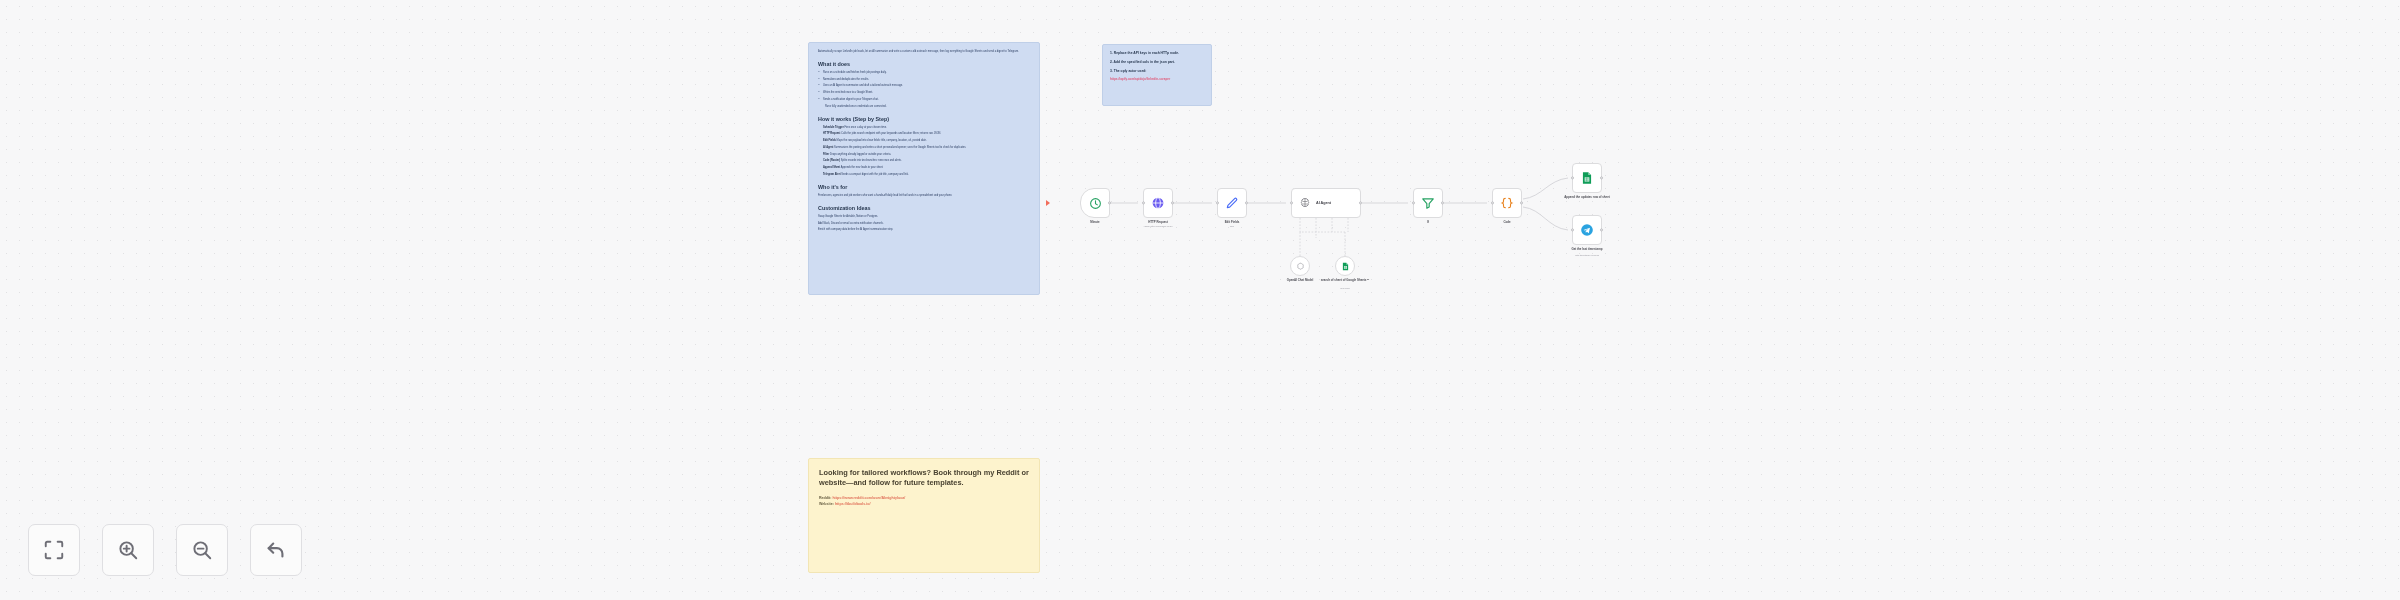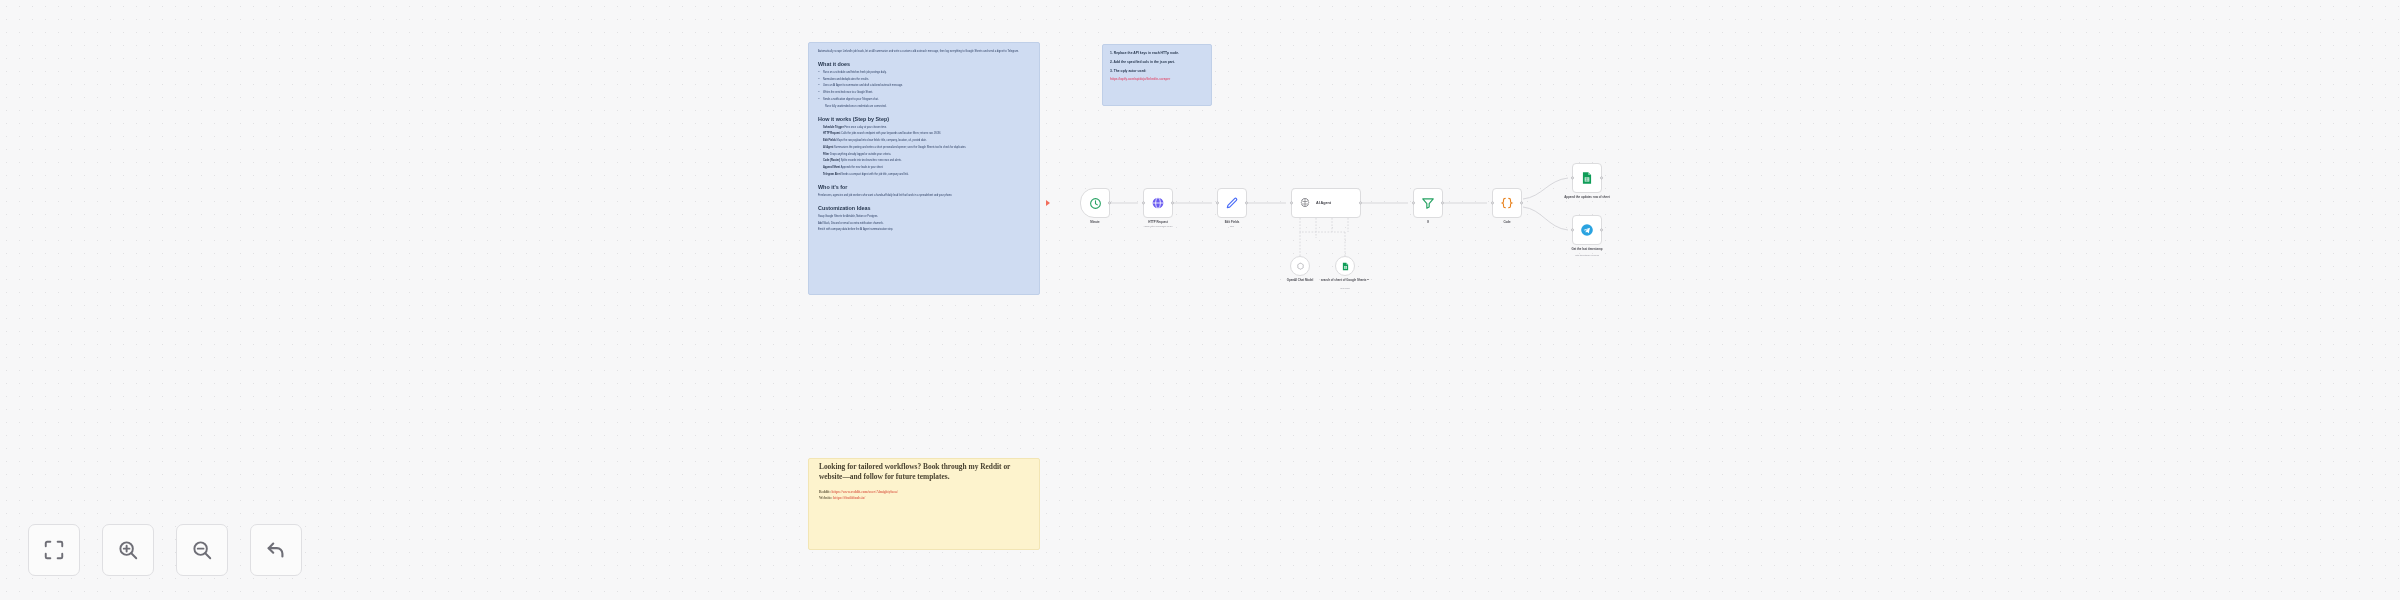--- a/index.html
+++ b/index.html
@@ -61,25 +61,24 @@
     font-size: 3.35px; line-height: 1.62; font-weight: bold;
     color: #27374f; margin-bottom: 3.4px;
   }
   .sticky-setup a.lnk {
     font-size: 3.05px; line-height: 1.5; color: #e05a7a;
     text-decoration: none; display: block; word-break: break-all;
     font-weight: bold;
   }
 
   .sticky-cta {
-    left: 808px; top: 458px; width: 232px; height: 92px;
+    left: 808px; top: 458px; width: 232px; height: 115px;
     background: #fdf3cd;
     border: 1px solid #f2e5b4;
-    padding: 3px 10px;
-    font-family: Liberation Serif, serif;
+    padding: 9px 10px;
   }
   .sticky-cta h4 {
     font-size: 7.4px; line-height: 1.35; font-weight: bold;
     color: #4a4332; margin-bottom: 7px;
   }
   .sticky-cta .row { font-size: 3.6px; line-height: 1.7; color: #6b6145; font-weight: bold; }
   .sticky-cta .row a { color: #e0705a; text-decoration: none; font-weight: bold; }
 
   
   .node {

